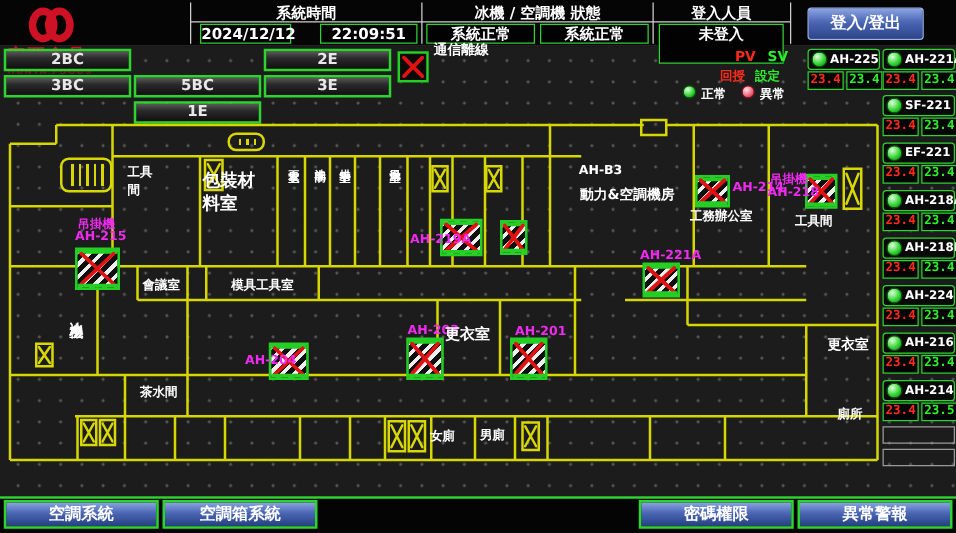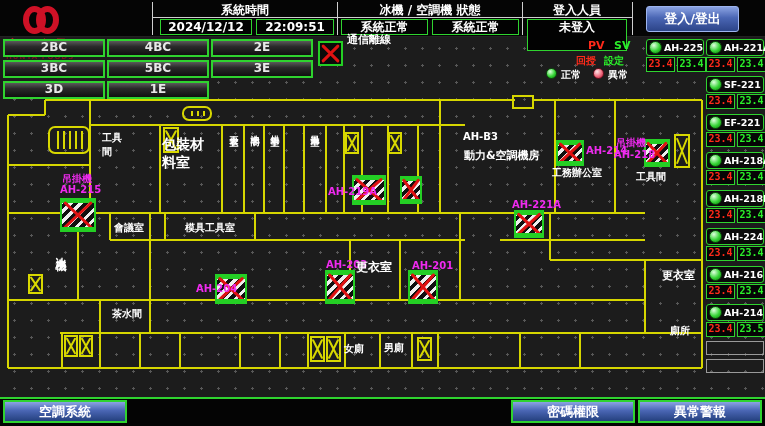--- a/index.html
+++ b/index.html
@@ -83,39 +83,37 @@
     </div>
   </div>
 
   <div class="abs vline" style="left:152px;top:2px;height:33px;"></div>
   <div class="abs vline" style="left:337px;top:2px;height:33px;"></div>
   <div class="abs vline" style="left:522px;top:2px;height:33px;"></div>
   <div class="abs vline" style="left:632px;top:2px;height:33px;"></div>
   <div class="abs hline" style="left:152px;top:17px;width:480px;"></div>
 
   <div class="abs hlabel" style="left:155px;top:2px;width:180px;">系統時間</div>
-  <div class="abs gbox" style="left:160px;top:19px;width:92px;height:16px;">2024/12/12</div>
+  <div class="abs gbox" style="left:160px;top:19px;width:73px;height:16px;">2024/12/12</div>
   <div class="abs gbox" style="left:256px;top:19px;width:78px;height:16px;">22:09:51</div>
 
   <div class="abs hlabel" style="left:340px;top:2px;width:180px;">冰機 / 空調機 狀態</div>
   <div class="abs gbox" style="left:341px;top:19px;width:87px;height:16px;">系統正常</div>
   <div class="abs gbox" style="left:432px;top:19px;width:87px;height:16px;">系統正常</div>
 
   <div class="abs hlabel" style="left:524px;top:2px;width:106px;">登入人員</div>
   <div class="abs gbox" style="left:527px;top:19px;width:100px;height:32px;">未登入</div>
 
   <div class="abs login-btn" style="left:646px;top:6px;width:93px;height:26px;">登入/登出</div>
 
   <div class="abs floor-btn" style="left:3px;top:39px;">2BC</div>
-  <div class="abs floor-btn" style="left:107px;top:39px;">4BC</div>
   <div class="abs floor-btn" style="left:211px;top:39px;">2E</div>
   <div class="abs floor-btn" style="left:3px;top:60px;">3BC</div>
   <div class="abs floor-btn" style="left:107px;top:60px;">5BC</div>
   <div class="abs floor-btn" style="left:211px;top:60px;">3E</div>
-  <div class="abs floor-btn" style="left:3px;top:81px;">3D</div>
   <div class="abs floor-btn" style="left:107px;top:81px;">1E</div>
 
   <div class="abs" style="left:318px;top:41px;width:25px;height:25px;border:2px solid #24cf24;background:#0a0a0a;">
     <svg class="xsvg x-red" viewBox="0 0 10 10" preserveAspectRatio="none">
         <path d="M1.5 1.5L8.5 8.5M8.5 1.5L1.5 8.5"></path>
       </svg>
   </div>
   <div class="abs room-label" style="left:347px;top:32px;font-size:11px;">通信離線</div>
 
   <div class="abs ptxt red" style="left:588px;top:39px;">PV</div>
@@ -354,16 +352,17 @@
   <div class="abs room-label vert" style="left:52px;top:248px;font-size:11px;">冰水主機</div>
   <div class="abs room-label" style="left:356px;top:259px;font-size:12px;">更衣室</div>
   <div class="abs room-label" style="left:662px;top:268px;font-size:11px;">更衣室</div>
   <div class="abs room-label" style="left:344px;top:342px;">女廁</div>
   <div class="abs room-label" style="left:384px;top:341px;">男廁</div>
   <div class="abs room-label" style="left:112px;top:307px;">茶水間</div>
   <div class="abs room-label" style="left:670px;top:324px;">廁所</div>
 
   <div class="abs footer"></div>
   <div class="abs menu-btn" style="left:3px;top:400px;">空調系統</div>
+  <div class="abs menu-btn" style="left:130px;top:400px;">空調箱系統</div>
   <div class="abs menu-btn" style="left:511px;top:400px;">密碼權限</div>
   <div class="abs menu-btn" style="left:638px;top:400px;">異常警報</div>
 
 </div>
 
 </body></html>

